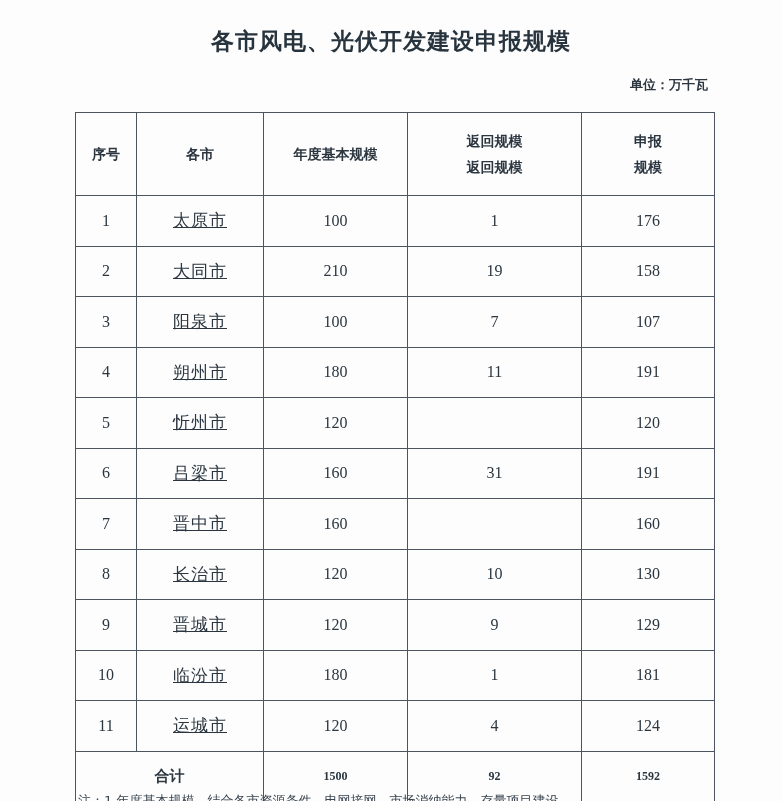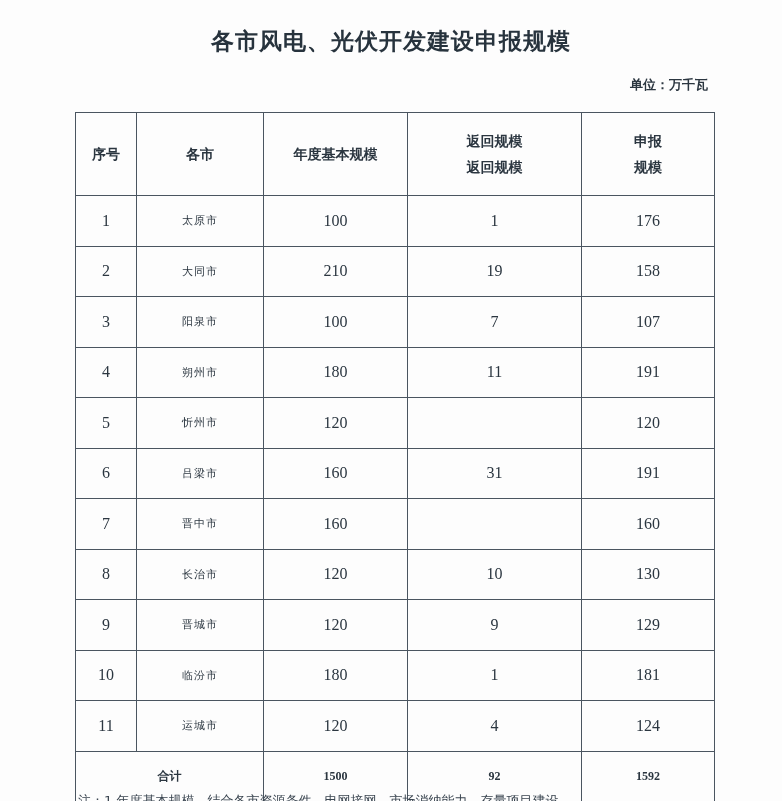--- a/index.html
+++ b/index.html
@@ -60,32 +60,33 @@
       font-size: 14px;
       line-height: 26px;
     }
     table.grid tbody td {
       height: 49.5px;
       font-family: "Liberation Serif", "DejaVu Serif", serif;
       font-size: 16px;
     }
     table.grid tbody td.city {
       font-family: "DejaVu Sans", "Liberation Sans", sans-serif;
-      font-size: 11px;
+      font-size: 17px;
       letter-spacing: 1px;
+      text-decoration: underline;
     }
     table.grid tfoot td {
       height: 50px;
       font-family: "Liberation Serif", "DejaVu Serif", serif;
       font-weight: bold;
       font-size: 12px;
     }
     table.grid tfoot td.total-label {
       font-family: Liberation Sans, sans-serif;
-      font-size: 12px;
+      font-size: 15px;
     }
     .note {
       position: absolute;
       left: 78px;
       top: 792px;
       font-family: "DejaVu Sans", "Liberation Sans", sans-serif;
       font-size: 13px;
       color: #3a4550;
       white-space: nowrap;
     }

